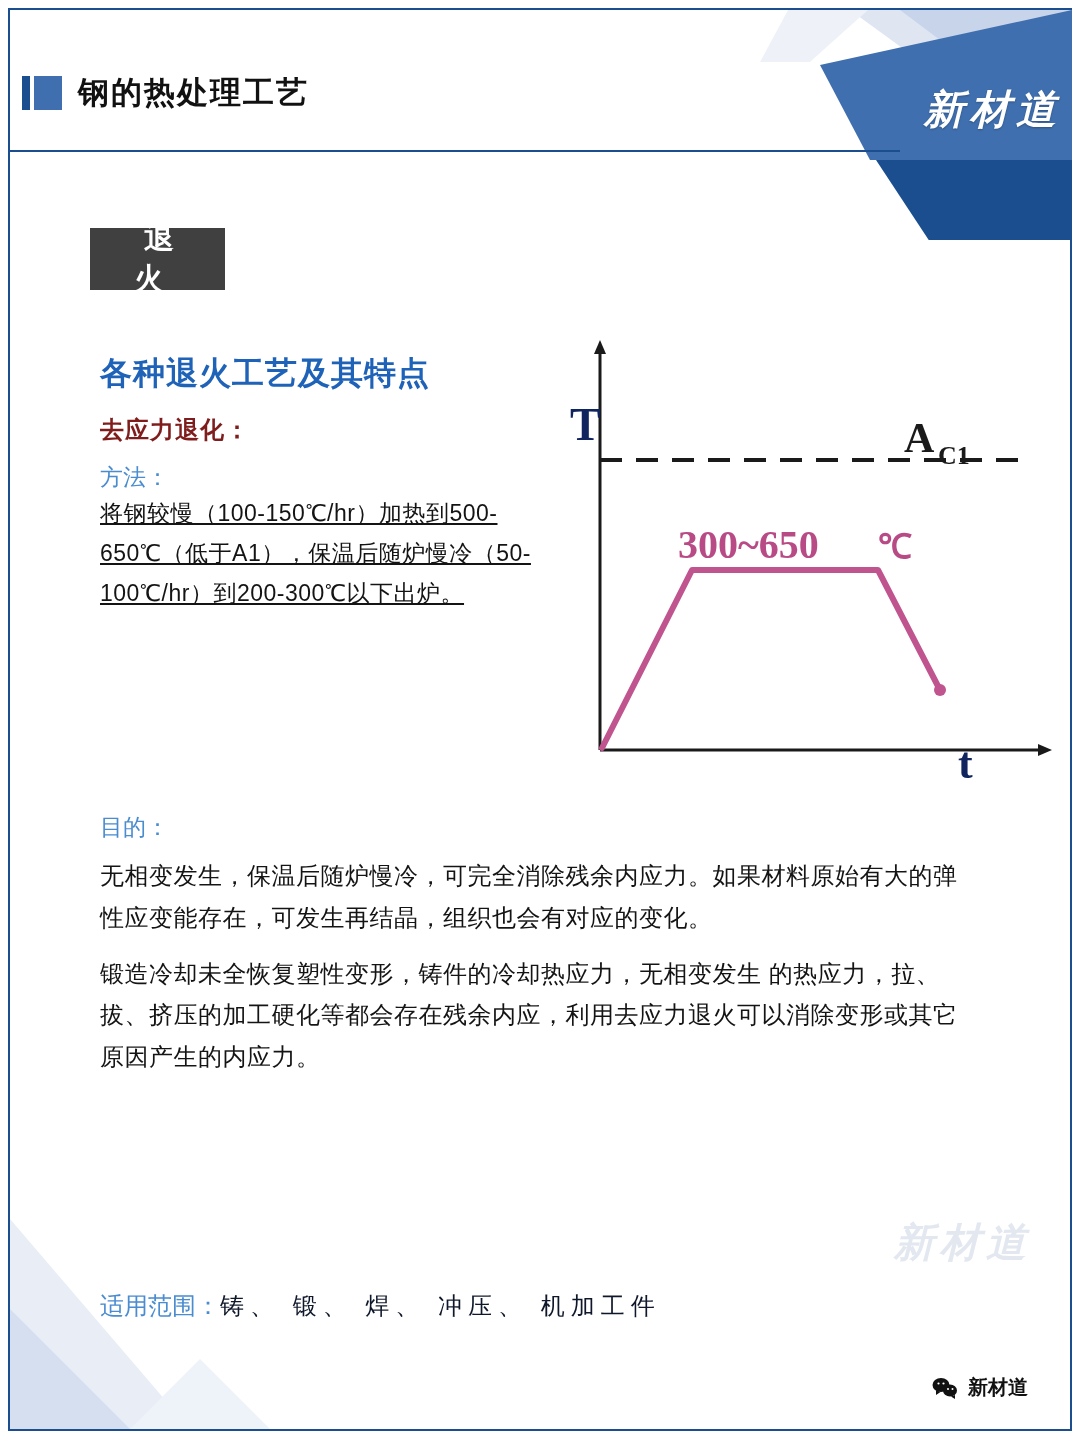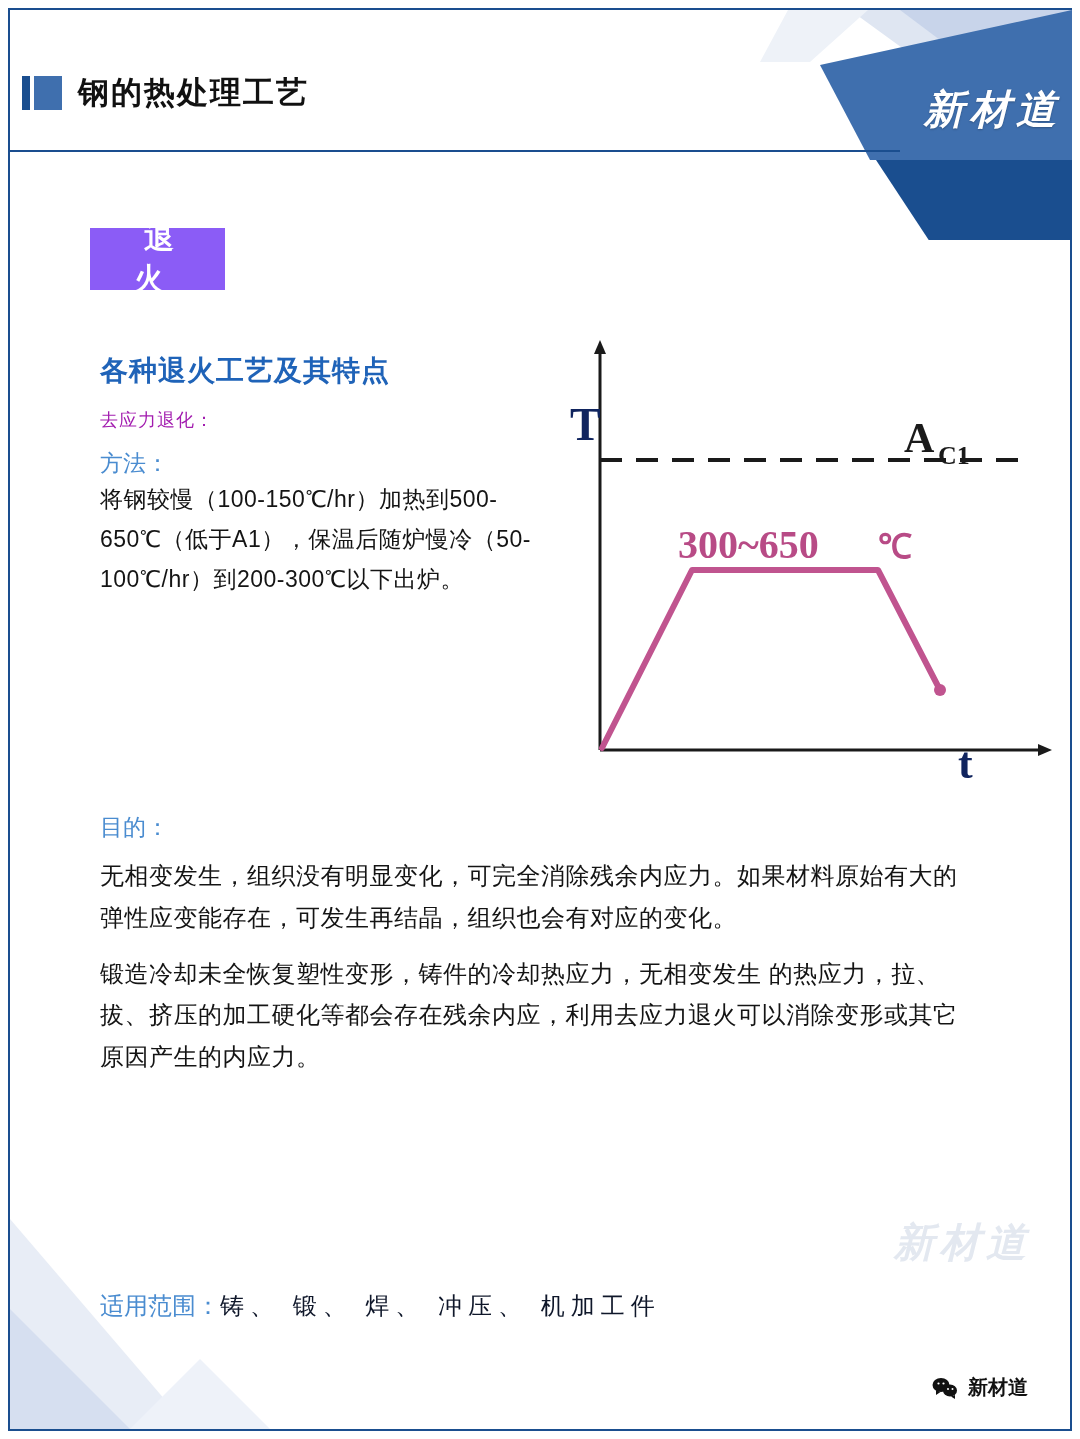--- a/index.html
+++ b/index.html
@@ -69,21 +69,21 @@
     z-index: 5;
     text-shadow: 0 1px 2px rgba(0,0,0,.25);
   }
 
   
   .section-pill {
     position: absolute;
     left: 90px; top: 228px;
     width: 135px;
     height: 62px;
-    background: #8b5cf6;
+    background: #404040;
     display: flex;
     align-items: center;
     justify-content: center;
     padding-left: 44px;
   }
   .section-pill span {
     color: #ffffff;
     font-size: 30px;
     font-weight: bold;
     letter-spacing: 10px;
@@ -92,41 +92,42 @@
 
   
   .text-col {
     position: absolute;
     left: 100px;
     top: 352px;
     width: 450px;
   }
   .h-blue {
     color: #1f63b8;
-    font-size: 28px;
+    font-size: 32px;
     font-weight: bold;
     letter-spacing: 1px;
     margin-bottom: 18px;
   }
   .h-black {
-    color: #a21caf;
-    font-size: 18px;
-    font-weight: normal;
+    color: #7f1d1d;
+    font-size: 24px;
+    font-weight: bold;
     letter-spacing: 1px;
     margin-bottom: 16px;
   }
   .label-blue {
     color: #4a8cd0;
     font-size: 23px;
   }
   .body-text {
     color: #141414;
     font-size: 23px;
     line-height: 1.74;
     letter-spacing: .5px;
+    text-decoration: underline;
   }
 
   
   .chart-box {
     position: absolute;
     left: 560px;
     top: 330px;
     width: 500px;
     height: 470px;
   }
@@ -254,21 +255,21 @@
     <text x="398" y="448" font-family="Liberation Serif, serif" font-size="44" font-weight="bold" fill="#10245e">t</text>
     <text x="344" y="122" font-family="Liberation Serif, serif" font-size="42" font-weight="bold" fill="#1a1a1a">A</text>
     <text x="378" y="134" font-family="Liberation Serif, serif" font-size="26" font-weight="bold" fill="#1a1a1a">C1</text>
     <text x="118" y="228" font-family="Liberation Serif, serif" font-size="40" font-weight="bold" fill="#b84b86">300~650</text>
     <text x="318" y="228" font-family="Liberation Serif, serif" font-size="34" font-weight="bold" fill="#b84b86">℃</text>
   </svg>
 </div>
 
 <div class="lower">
   <div class="label-blue">目的：</div>
-  <div class="para">无相变发生，组织没有明显变化，可完全消除残余内应力。如果材料原始有大的弹性应变能存在，可发生再结晶，组织也会有对应的变化。</div>
+  <div class="para">无相变发生，保温后随炉慢冷，可完全消除残余内应力。如果材料原始有大的弹性应变能存在，可发生再结晶，组织也会有对应的变化。</div>
   <div class="para">锻造冷却未全恢复塑性变形，铸件的冷却热应力，无相变发生 的热应力，拉、拔、挤压的加工硬化等都会存在残余内应，利用去应力退火可以消除变形或其它原因产生的内应力。</div>
 </div>
 
 <div class="scope">
   <div class="scope-label">适用范围：</div>
   <div class="scope-value">铸、 锻、 焊、 冲压、 机加工件</div>
 </div>
 
 <div class="watermark">新材道</div>
 

